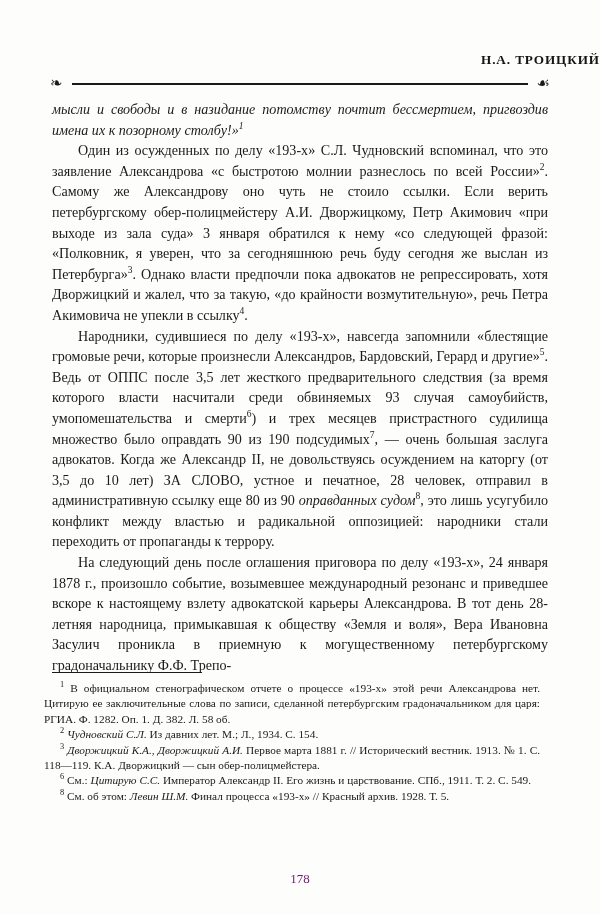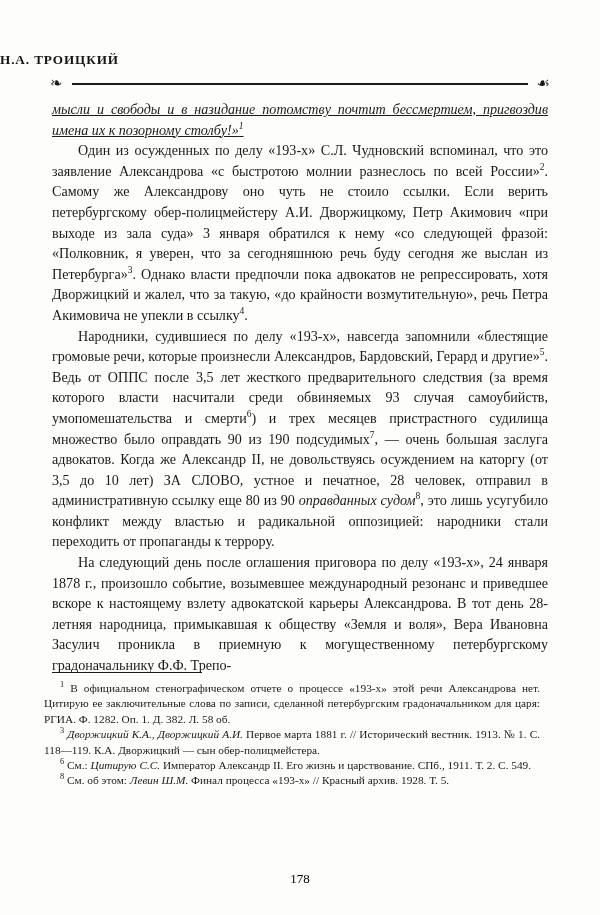--- a/index.html
+++ b/index.html
@@ -24,21 +24,21 @@
     box-sizing: border-box;
     padding: 0;
   }
 
   
   .running-head {
     position: absolute;
     top: 52px;
     left: 0;
     width: 600px;
-    text-align: left;
+    text-align: right;
     font-size: 13.2px;
     letter-spacing: 0.9px;
     font-weight: 700;
     color: #151515;
   }
 
   
   .rule-wrap {
     position: absolute;
     top: 76px;
@@ -76,21 +76,20 @@
     text-justify: inter-word;
     hyphens: manual;
   }
   .textblock p {
     margin: 0;
     text-indent: 26px;
   }
   .textblock p.italic {
     font-style: italic;
     text-indent: 0;
-    text-decoration: underline;
   }
   .textblock i { font-style: italic; }
   sup {
     font-size: 9.5px;
     vertical-align: super;
     line-height: 0;
   }
 
   
   .fn-rule {
@@ -122,21 +121,21 @@
   }
 
   
   .folio {
     position: absolute;
     bottom: 28px;
     left: 0;
     width: 600px;
     text-align: center;
     font-size: 13px;
-    color: #000000;
+    color: #701a75;
   }
 </style>
 </head>
 <body>
 
 <div class="page">
 
   <div class="running-head">Н.А. ТРОИЦКИЙ</div>
 
   <div class="rule-wrap">
@@ -149,20 +148,21 @@
       <p class="italic">мысли и свободы и в назидание потомству почтит бессмертием, пригвоздив имена их к позорному столбу!»<sup>1</sup></p>
       <p class="">Один из осужденных по делу «193-х» С.Л. Чудновский вспоминал, что это заявление Александрова «с быстротою молнии разнеслось по всей России»<sup>2</sup>. Самому же Александрову оно чуть не стоило ссылки. Если верить петербургскому обер-полицмейстеру А.И. Дворжицкому, Петр Акимович «при выходе из зала суда» 3 января обратился к нему «со следующей фразой: «Полковник, я уверен, что за сегодняшнюю речь буду сегодня же выслан из Петербурга»<sup>3</sup>. Однако власти предпочли пока адвокатов не репрессировать, хотя Дворжицкий и жалел, что за такую, «до крайности возмутительную», речь Петра Акимовича не упекли в ссылку<sup>4</sup>.</p>
       <p class="">Народники, судившиеся по делу «193-х», навсегда запомнили «блестящие громовые речи, которые произнесли Александров, Бардовский, Герард и другие»<sup>5</sup>. Ведь от ОППС после 3,5 лет жесткого предварительного следствия (за время которого власти насчитали среди обвиняемых 93 случая самоубийств, умопомешательства и смерти<sup>6</sup>) и трех месяцев пристрастного судилища множество было оправдать 90 из 190 подсудимых<sup>7</sup>, — очень большая заслуга адвокатов. Когда же Александр II, не довольствуясь осуждением на каторгу (от 3,5 до 10 лет) ЗА СЛОВО, устное и печатное, 28 человек, отправил в административную ссылку еще 80 из 90 <i>оправданных судом</i><sup>8</sup>, это лишь усугубило конфликт между властью и радикальной оппозицией: народники стали переходить от пропаганды к террору.</p>
       <p class="">На следующий день после оглашения приговора по делу «193-х», 24 января 1878 г., произошло событие, возымевшее международный резонанс и приведшее вскоре к настоящему взлету адвокатской карьеры Александрова. В тот день 28-летняя народница, примыкавшая к обществу «Земля и воля», Вера Ивановна Засулич проникла в приемную к могущественному петербургскому градоначальнику Ф.Ф. Трепо-</p>
     </div>
 
   <div class="fn-rule"></div>
 
   <div class="footnotes" id="footnotes">
       <p><sup>1</sup> В официальном стенографическом отчете о процессе «193-х» этой речи Александрова нет. Цитирую ее заключительные слова по записи, сделанной петербургским градоначальником для царя: РГИА. Ф. 1282. Оп. 1. Д. 382. Л. 58 об.</p>
+      <p><sup>2</sup> <i>Чудновский С.Л.</i> Из давних лет. М.; Л., 1934. С. 154.</p>
       <p><sup>3</sup> <i>Дворжицкий К.А., Дворжицкий А.И.</i> Первое марта 1881 г. // Исторический вестник. 1913. № 1. С. 118—119. К.А. Дворжицкий — сын обер-полицмейстера.</p>
       <p><sup>6</sup> См.: <i>Цитирую С.С.</i> Император Александр II. Его жизнь и царствование. СПб., 1911. Т. 2. С. 549.</p>
       <p><sup>8</sup> См. об этом: <i>Левин Ш.М.</i> Финал процесса «193-х» // Красный архив. 1928. Т. 5.</p>
     </div>
 
   <div class="folio">178</div>
 
 </div>
 
 </body></html>

